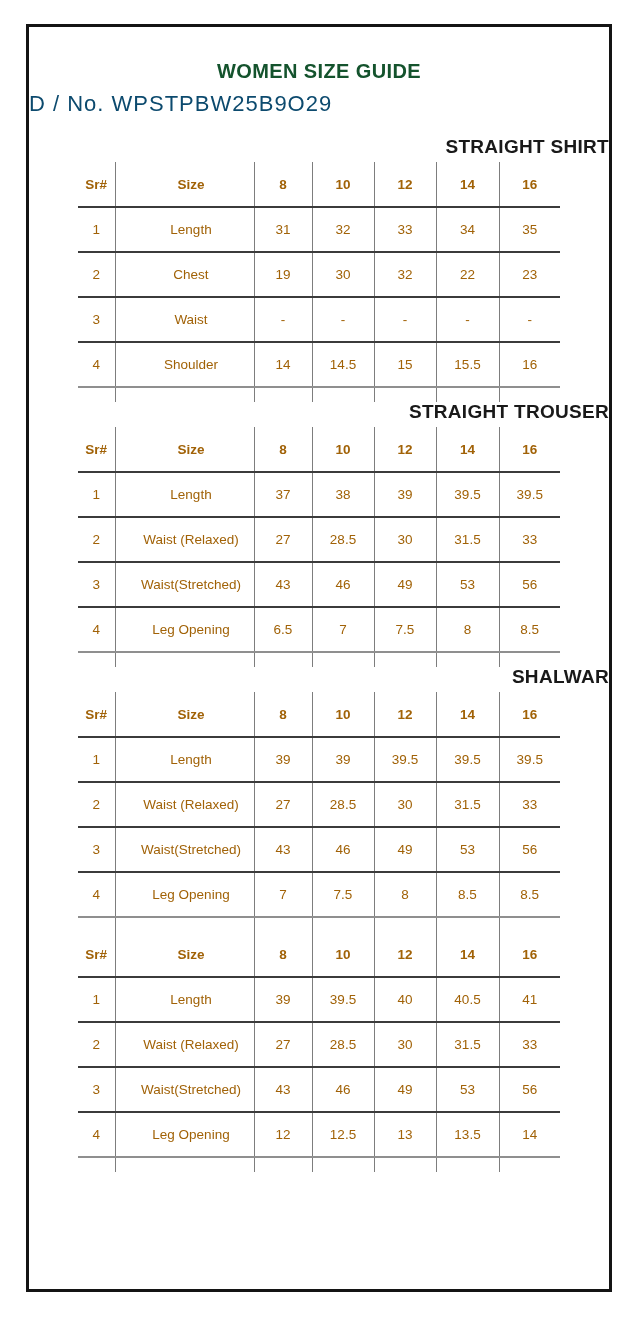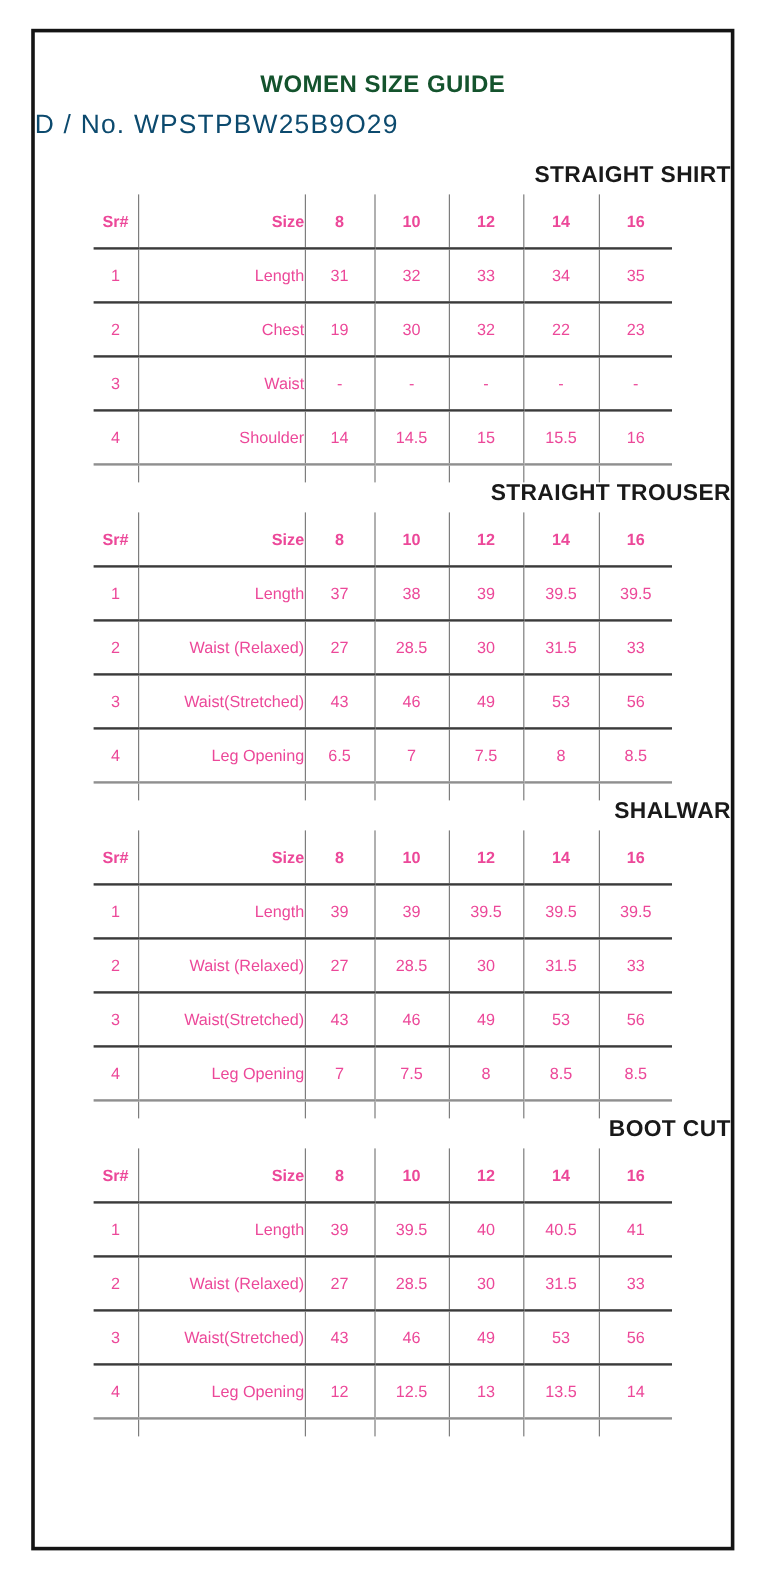--- a/index.html
+++ b/index.html
@@ -54,40 +54,40 @@
     font-weight: 700;
     letter-spacing: 0.3px;
     color: #191919;
   }
   table.size-table {
     width: 482px;
     margin: 0 auto;
     border-collapse: collapse;
     table-layout: fixed;
     font-size: 13.5px;
-    color: #ec4899;
+    color: #a16207;
   }
   .size-table th, .size-table td {
     padding: 0;
     text-align: center;
     vertical-align: middle;
     border-right: 1.5px solid #7d7d7d;
     overflow: hidden;
     white-space: nowrap;
   }
   .size-table th:last-child, .size-table td:last-child { border-right: none; }
   .size-table thead tr { height: 45px; }
   .size-table tbody tr { height: 45px; }
   .size-table thead th { font-weight: 700; border-bottom: 2px solid #3b3b3b; }
   .size-table tbody tr td { border-bottom: 2px solid #3b3b3b; }
   .size-table tbody tr:nth-last-child(2) td { border-bottom: 2px solid #8f8f8f; }
   .size-table tbody tr.spacer-row { height: 15px; }
   .size-table tbody tr.spacer-row td { border-bottom: none; }
   .size-table .col-label {
-    text-align: right;
+    text-align: center;
     padding-left: 13px;
   }
 </style>
 </head>
 <body>
 
 <div class="page">
   <div class="frame">
     <h1 class="doc-title">WOMEN SIZE GUIDE</h1>
     <div class="doc-code">D / No. WPSTPBW25B9O29</div>
@@ -305,21 +305,20 @@
                 <td></td>
                 <td></td>
                 <td></td>
                 <td></td>
               </tr>
             </tbody>
     </table>
   </section>
 
   <section class="size-section">
-    <h2 class="section-title">BOOT CUT</h2>
     <table class="size-table">
       <colgroup>
         <col style="width:37px">
         <col style="width:139px">
         <col style="width:58px">
         <col style="width:62px">
         <col style="width:62px">
         <col style="width:63px">
         <col style="width:61px">
       </colgroup>

